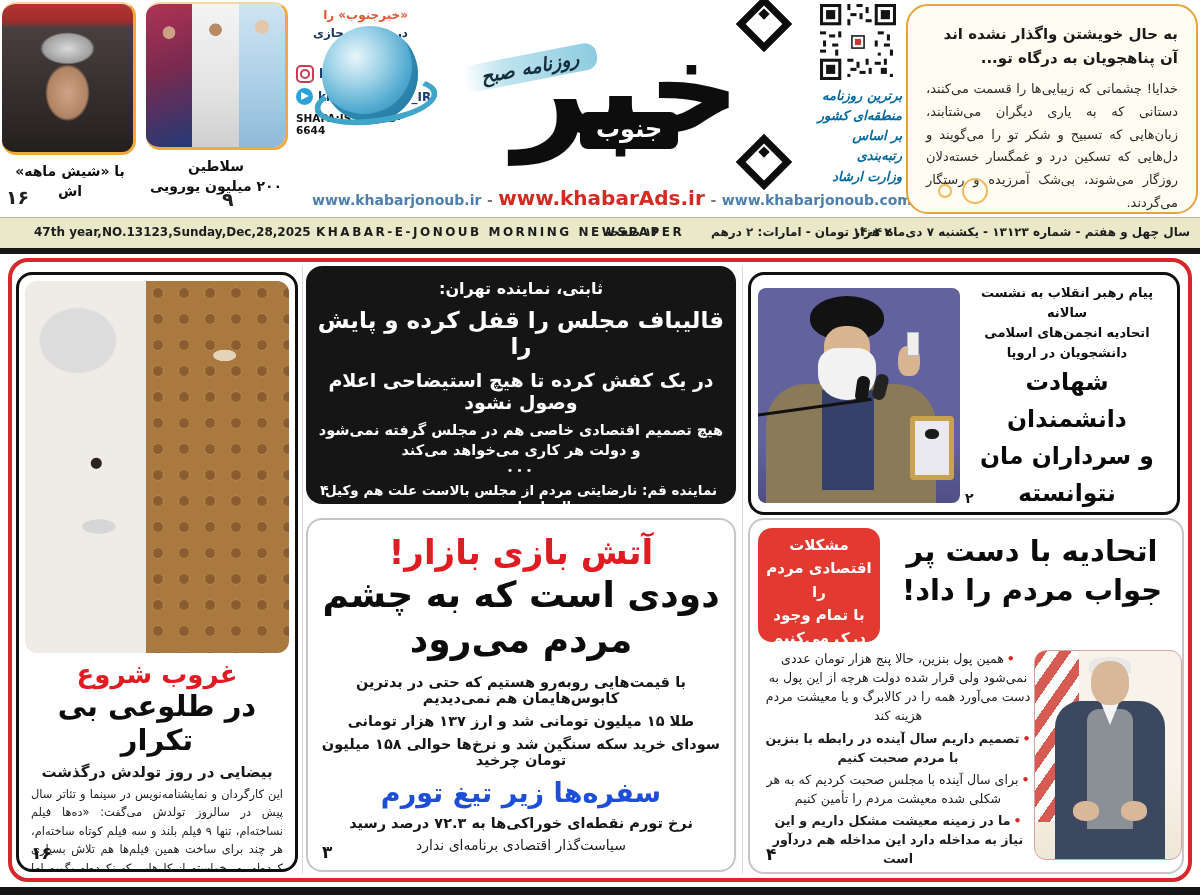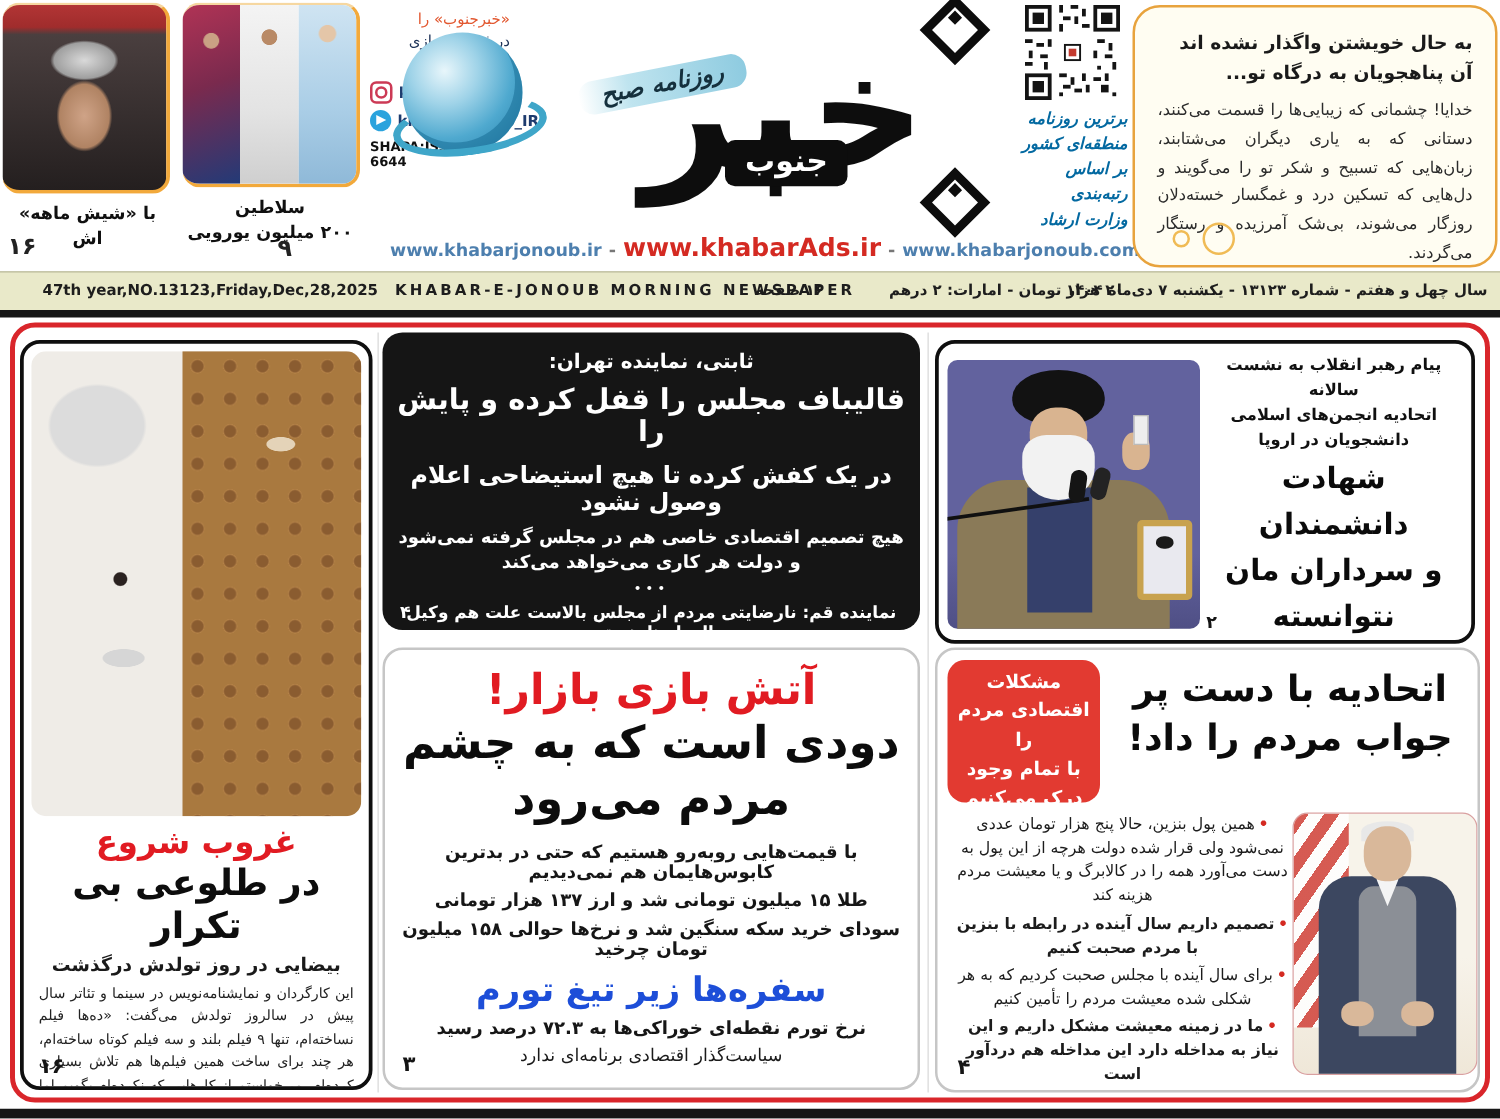--- a/index.html
+++ b/index.html
@@ -29,21 +29,21 @@
       radial-gradient(circle 10px at 50% 20%, #caa184 60%, rgba(0,0,0,0) 66%),
       linear-gradient(160deg,#b03355 0%,#7a2a4e 45%,#233a77 100%);}
   #pp2{background:
       radial-gradient(circle 10px at 50% 18%, #b98a66 60%, rgba(0,0,0,0) 66%),
       linear-gradient(180deg,#f4f4f4 0%,#e3e3e3 60%,#cfcfcf 100%);}
   #pp3{background:
       radial-gradient(circle 11px at 50% 16%, #e4c6a8 60%, rgba(0,0,0,0) 66%),
       linear-gradient(180deg,#cfe4f2 0%,#a9cde6 60%,#8fb9d8 100%);}
 
   
-  .social-line{font-size:12px;font-weight:400;color:#20355a;line-height:1.5;}
+  .social-line{font-size:12px;font-weight:700;color:#20355a;line-height:1.5;}
   .red-word{color:#e2572f;}
   .handle-row{display:flex;align-items:center;gap:5px;direction:ltr;justify-content:flex-start;margin-top:5px;}
   .handle{font-size:12px;font-weight:700;color:#1d3b6e;}
   .ig{width:14px;height:14px;border:2px solid #cc3a55;border-radius:5px;position:relative;flex:0 0 auto;}
   .ig i{position:absolute;inset:2px;border:2px solid #cc3a55;border-radius:50%;}
   .tg{width:17px;height:17px;border-radius:50%;background:#2aa3dd;position:relative;flex:0 0 auto;}
   .tg i{position:absolute;left:5px;top:4px;width:0;height:0;border-left:8px solid #fff;
         border-top:4px solid transparent;border-bottom:4px solid transparent;}
   .shapa{font-size:10.5px;font-weight:700;color:#111;margin-top:7px;}
 
@@ -287,21 +287,21 @@
     <div style="padding:16px 18px 0;">
       <div class="prayer-bold">به حال خویشتن واگذار نشده اند</div>
       <div class="prayer-bold">آن پناهجویان به درگاه تو...</div>
       <div class="prayer-body j">خدایا! چشمانی که زیبایی‌ها را قسمت می‌کنند، دستانی که به یاری دیگران می‌شتابند، زبان‌هایی که تسبیح و شکر تو را می‌گویند و دل‌هایی که تسکین درد و غمگسار خسته‌دلان روزگار می‌شوند، بی‌شک آمرزیده و رستگار می‌گردند.</div>
     </div>
     <div class="pcirc" style="left:54px;bottom:8px;width:22px;height:22px;"></div>
     <div class="pcirc" style="left:30px;bottom:14px;width:10px;height:10px;"></div>
   </div>
 
   <div id="date-bar" class="abs">
-    <span class="item" style="left:34px;">47th year,NO.13123,Friday,Dec,28,2025</span>
+    <span class="item" style="left:34px;">47th year,NO.13123,Sunday,Dec,28,2025</span>
     <span class="item" style="left:316px;letter-spacing:2.5px;">KHABAR-E-JONOUB MORNING NEWSPAPER</span>
     <span class="item rtl" style="left:604px;">۱۶ صفحه</span>
     <span class="item rtl" style="left:700px;width:210px;text-align:center;">۲۰ هزار تومان - امارات: ۲ درهم</span>
     <span class="item rtl" style="right:10px;">سال چهل و هفتم - شماره ۱۳۱۲۳ - یکشنبه ۷ دی‌ماه ۱۴۰۴</span>
   </div>
   <div class="black-bar abs" style="top:248px;height:6px;"></div>
 
   <div id="main-frame" class="abs"></div>
   <div class="vdiv" style="left:302px;"></div>
   <div class="vdiv" style="left:742px;"></div>

